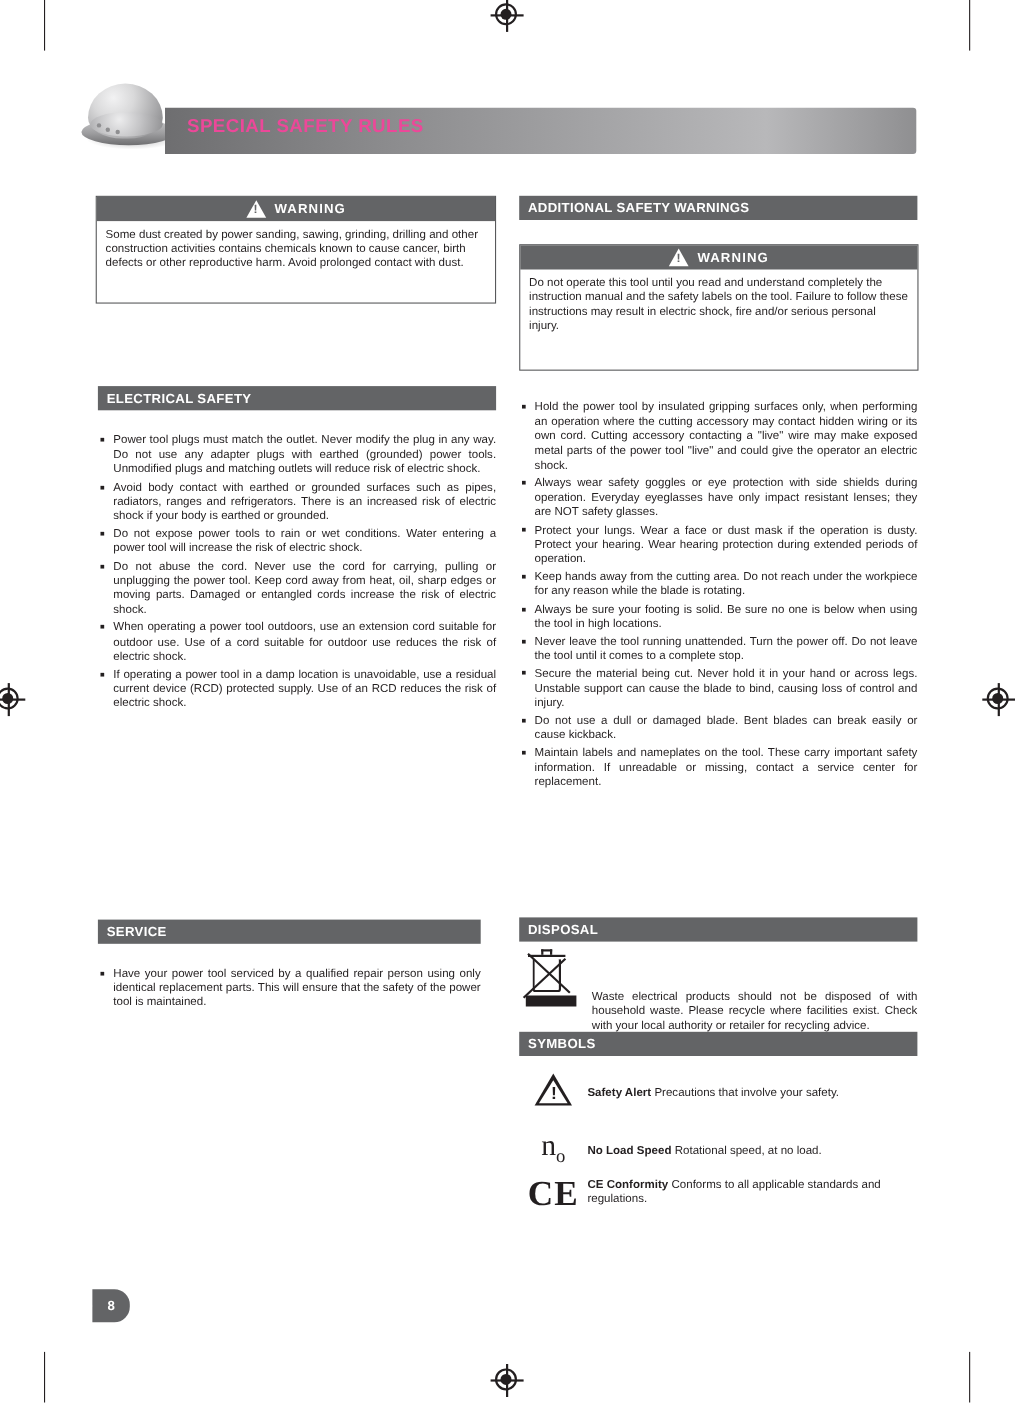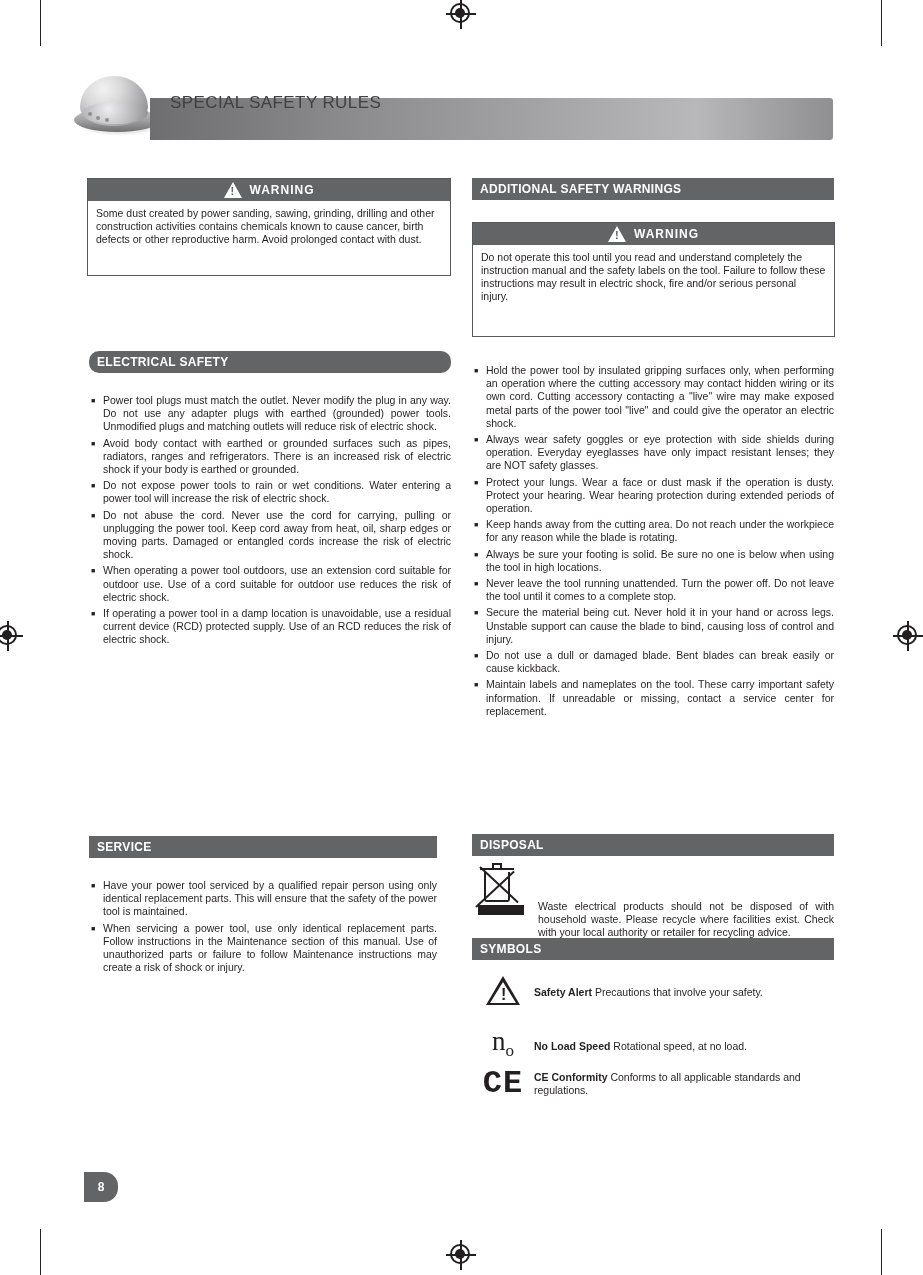--- a/index.html
+++ b/index.html
@@ -62,25 +62,25 @@
     left: 150px;
     top: 98px;
     width: 683px;
     height: 42px;
     background: linear-gradient(to right, #6e6e70 0%, #8a8a8c 28%, #a6a6a8 60%, #b8b8ba 80%, #8f8f91 100%);
     border-radius: 0 3px 3px 0;
   }
   .header-title {
     position: absolute;
     left: 170px;
-    top: 92px;
+    top: 104px;
     width: 640px;
-    color: #404040;
+    color: #ec4899;
     font-size: 17px;
-    font-weight: normal;
+    font-weight: bold;
     letter-spacing: 0.4px;
     line-height: 22px;
   }
 
   
   .helmet {
     position: absolute;
     left: 72px;
     top: 72px;
     width: 92px;
@@ -308,21 +308,21 @@
   .no-glyph {
     font-size: 27px;
     font-family: "Liberation Serif", serif;
     line-height: 30px;
   }
   .no-glyph sub {
     font-size: 17px;
   }
   .ce-glyph {
     font-size: 32px;
-    font-family: Liberation Mono, monospace;
+    font-family: Liberation Serif, serif;
     font-weight: bold;
     letter-spacing: 1px;
     line-height: 32px;
   }
 
   
   .page-tab {
     position: absolute;
     left: 84px;
     top: 1172px;
@@ -387,39 +387,38 @@
 <div class="warn-box" style="left:87px; top:178px; width:364px; height:98px;">
   <div class="warn-head">
     <span class="warn-tri">
         <span class="bang">!</span>
       </span>
     <span class="label" style="margin-left:8px;">WARNING</span>
   </div>
   <div class="warn-body">Some dust created by power sanding, sawing, grinding, drilling and other construction activities contains chemicals known to cause cancer, birth defects or other reproductive harm. Avoid prolonged contact with dust.</div>
 </div>
 
-<div class="section-bar" style="left:89px; top:351px; width:362px;border-radius:10px;">ELECTRICAL SAFETY</div>
+<div class="section-bar" style="left:89px; top:351px; width:362px;">ELECTRICAL SAFETY</div>
 
 <div class="body-text" style="left:89px; top:382px; width:362px;">
   <ul>
     <li>Power tool plugs must match the outlet. Never modify the plug in any way. Do not use any adapter plugs with earthed (grounded) power tools. Unmodified plugs and matching outlets will reduce risk of electric shock.</li>
     <li>Avoid body contact with earthed or grounded surfaces such as pipes, radiators, ranges and refrigerators. There is an increased risk of electric shock if your body is earthed or grounded.</li>
     <li>Do not expose power tools to rain or wet conditions. Water entering a power tool will increase the risk of electric shock.</li>
     <li>Do not abuse the cord. Never use the cord for carrying, pulling or unplugging the power tool. Keep cord away from heat, oil, sharp edges or moving parts. Damaged or entangled cords increase the risk of electric shock.</li>
     <li>When operating a power tool outdoors, use an extension cord suitable for outdoor use. Use of a cord suitable for outdoor use reduces the risk of electric shock.</li>
     <li>If operating a power tool in a damp location is unavoidable, use a residual current device (RCD) protected supply. Use of an RCD reduces the risk of electric shock.</li>
   </ul>
 </div>
 
 <div class="section-bar" style="left:89px; top:836px; width:348px;">SERVICE</div>
 
 <div class="body-text" style="left:89px; top:867px; width:348px;">
   <ul>
     <li>Have your power tool serviced by a qualified repair person using only identical replacement parts. This will ensure that the safety of the power tool is maintained.</li>
-    <li>When servicing a power tool, use only identical replacement parts. Follow instructions in the Maintenance section of this manual. Use of unauthorized parts or failure to follow Maintenance instructions may create a risk of shock or injury.</li>
   </ul>
 </div>
 
 <div class="section-bar" style="left:472px; top:178px; width:362px;">ADDITIONAL SAFETY WARNINGS</div>
 
 <div class="warn-box" style="left:472px; top:222px; width:363px; height:115px;">
   <div class="warn-head">
     <span class="warn-tri">
         <span class="bang">!</span>
       </span>

